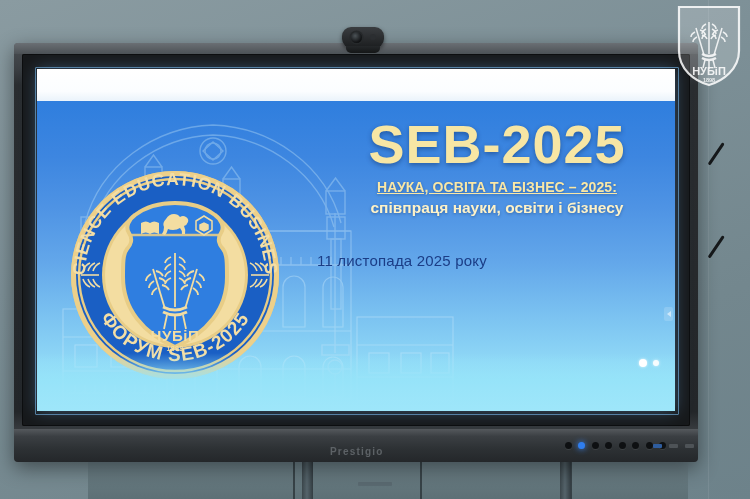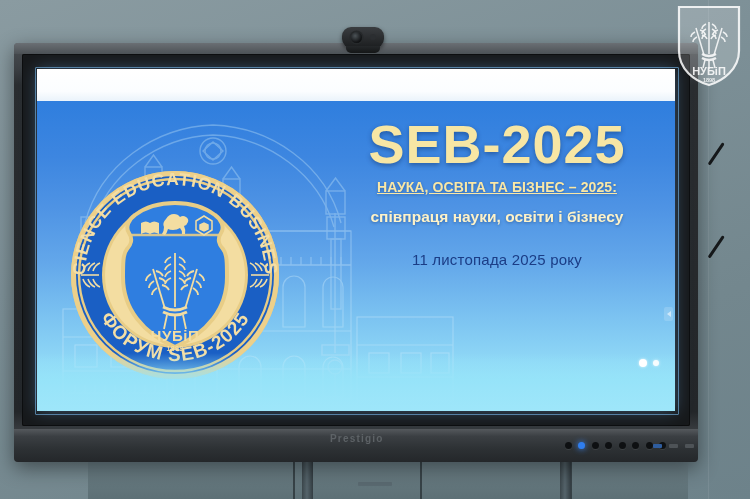--- a/index.html
+++ b/index.html
@@ -102,26 +102,26 @@
   }
   .sub1{
     font-size:14px;font-weight:bold;color:#f9e7a6;
     text-align:center;line-height:1.15;margin:8px 0 3px 0;
     text-shadow:0 1px 3px rgba(10,40,90,.4);white-space:nowrap;
     letter-spacing:.1px;
     text-decoration:underline;
   }
   .sub2{
     font-size:15.5px;font-weight:bold;color:#fdf2c8;
-    text-align:center;line-height:1.28;margin:12px;
+    text-align:center;line-height:1.28;margin:3px;
     text-shadow:0 1px 3px rgba(10,40,90,.4);
   }
   .date{
-    font-size:15px;color:#1b3d86;text-align:center;
-    margin-top:24px;letter-spacing:.2px;
+    font-size:15px;color:#1b3d86;text-align:left;
+    margin-top:34px;letter-spacing:.2px;
   }
 
   
   .dots{
     position:absolute;right:16px;bottom:44px;display:flex;
     align-items:center;gap:6px;
   }
   .dot{background:#ffffff;border-radius:50%;box-shadow:0 0 3px rgba(255,255,255,.8);}
   .dot.big{width:8px;height:8px;}
   .dot.small{width:6px;height:6px;opacity:.92;}
@@ -159,21 +159,21 @@
     background:linear-gradient(180deg,#25282a,#141617);border-radius:0 0 5px 5px;
   }
 
   
   .bottom-bar{
     position:absolute;left:0;top:386px;width:100%;height:33px;
     background:linear-gradient(180deg,#55595d 0%,#3b3f43 22%,#2d3134 60%,#24272a 100%);
     border-radius:0 0 4px 4px;
   }
   .brand{
-    position:absolute;left:316px;top:4px;
+    position:absolute;left:316px;top:17px;
     font-size:10px;letter-spacing:1.2px;color:#5d6266;font-weight:bold;
   }
   .btnrow{position:absolute;right:32px;top:13px;display:flex;align-items:center;gap:6.5px;}
   .pbtn{width:7px;height:7px;border-radius:50%;background:#0e1012;box-shadow:0 1px 0 rgba(255,255,255,.08);}
   .pbtn.led{background:#2f7ef0;box-shadow:0 0 6px #3b8bff;}
   .ports{position:absolute;right:4px;top:15px;display:flex;gap:7px;align-items:center;}
   .port{width:9px;height:4px;background:#4e5357;border-radius:1px;}
   .port.usb{background:#2f5d9e;}
 
   

